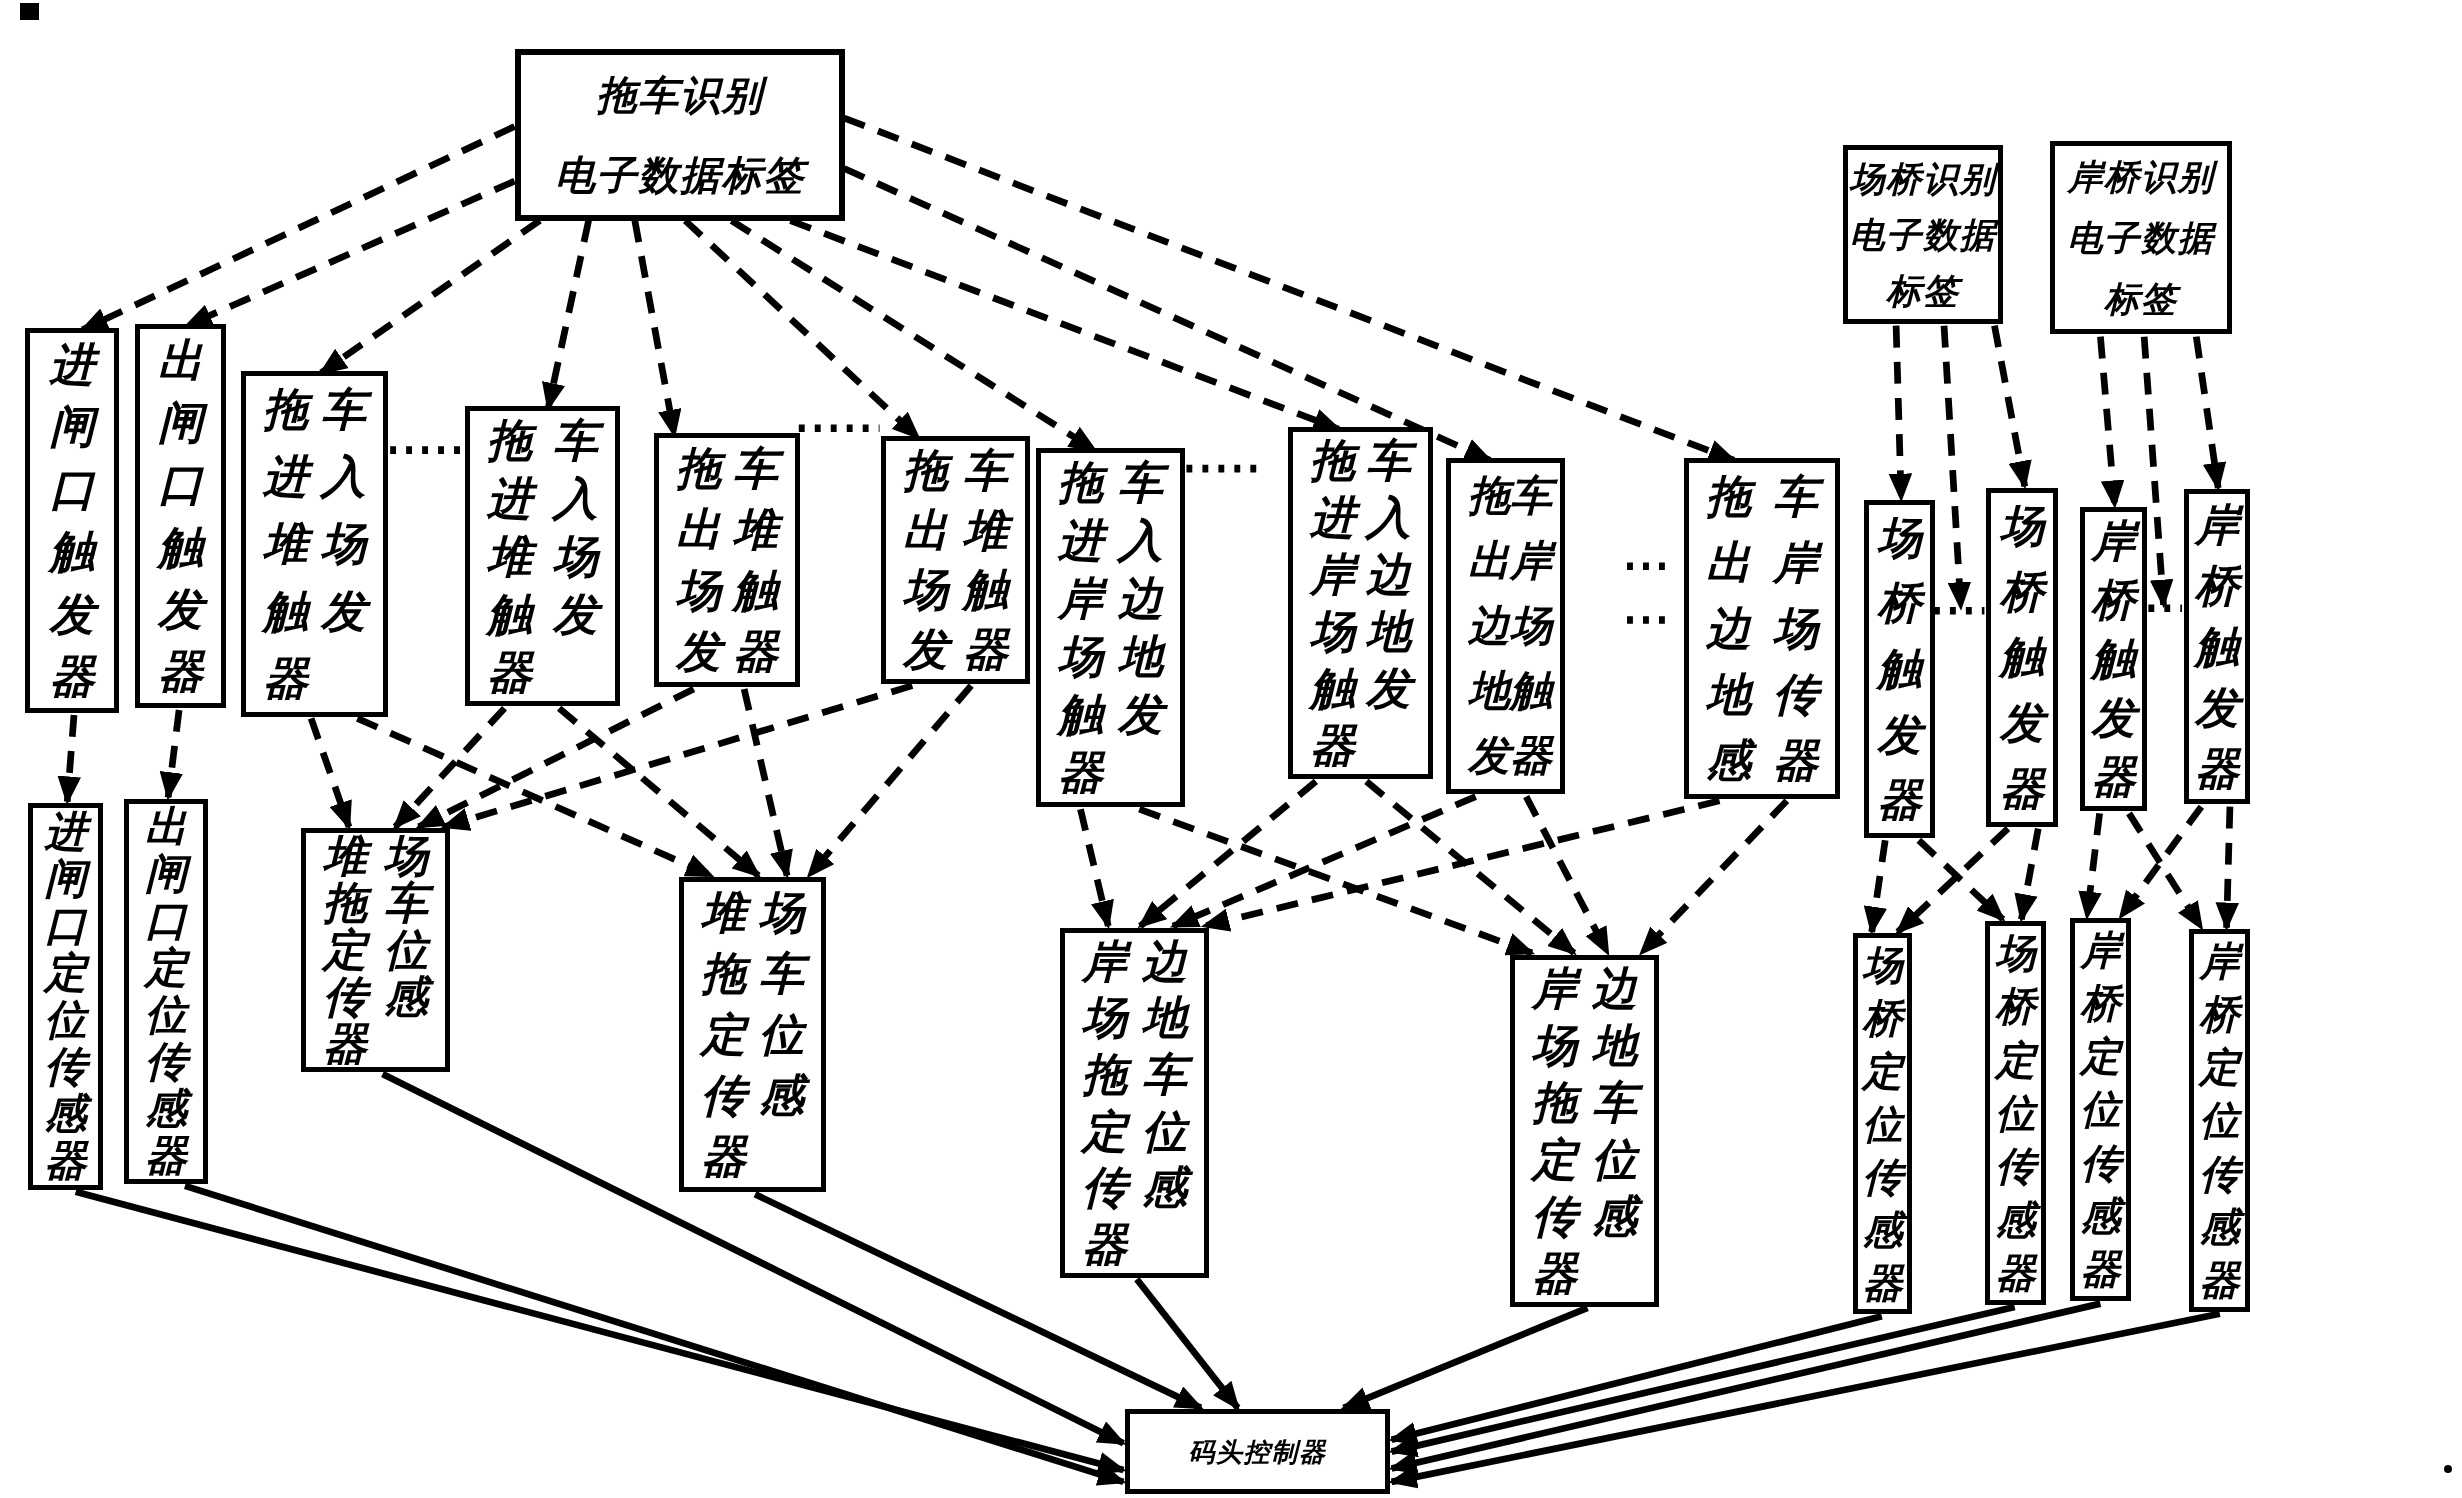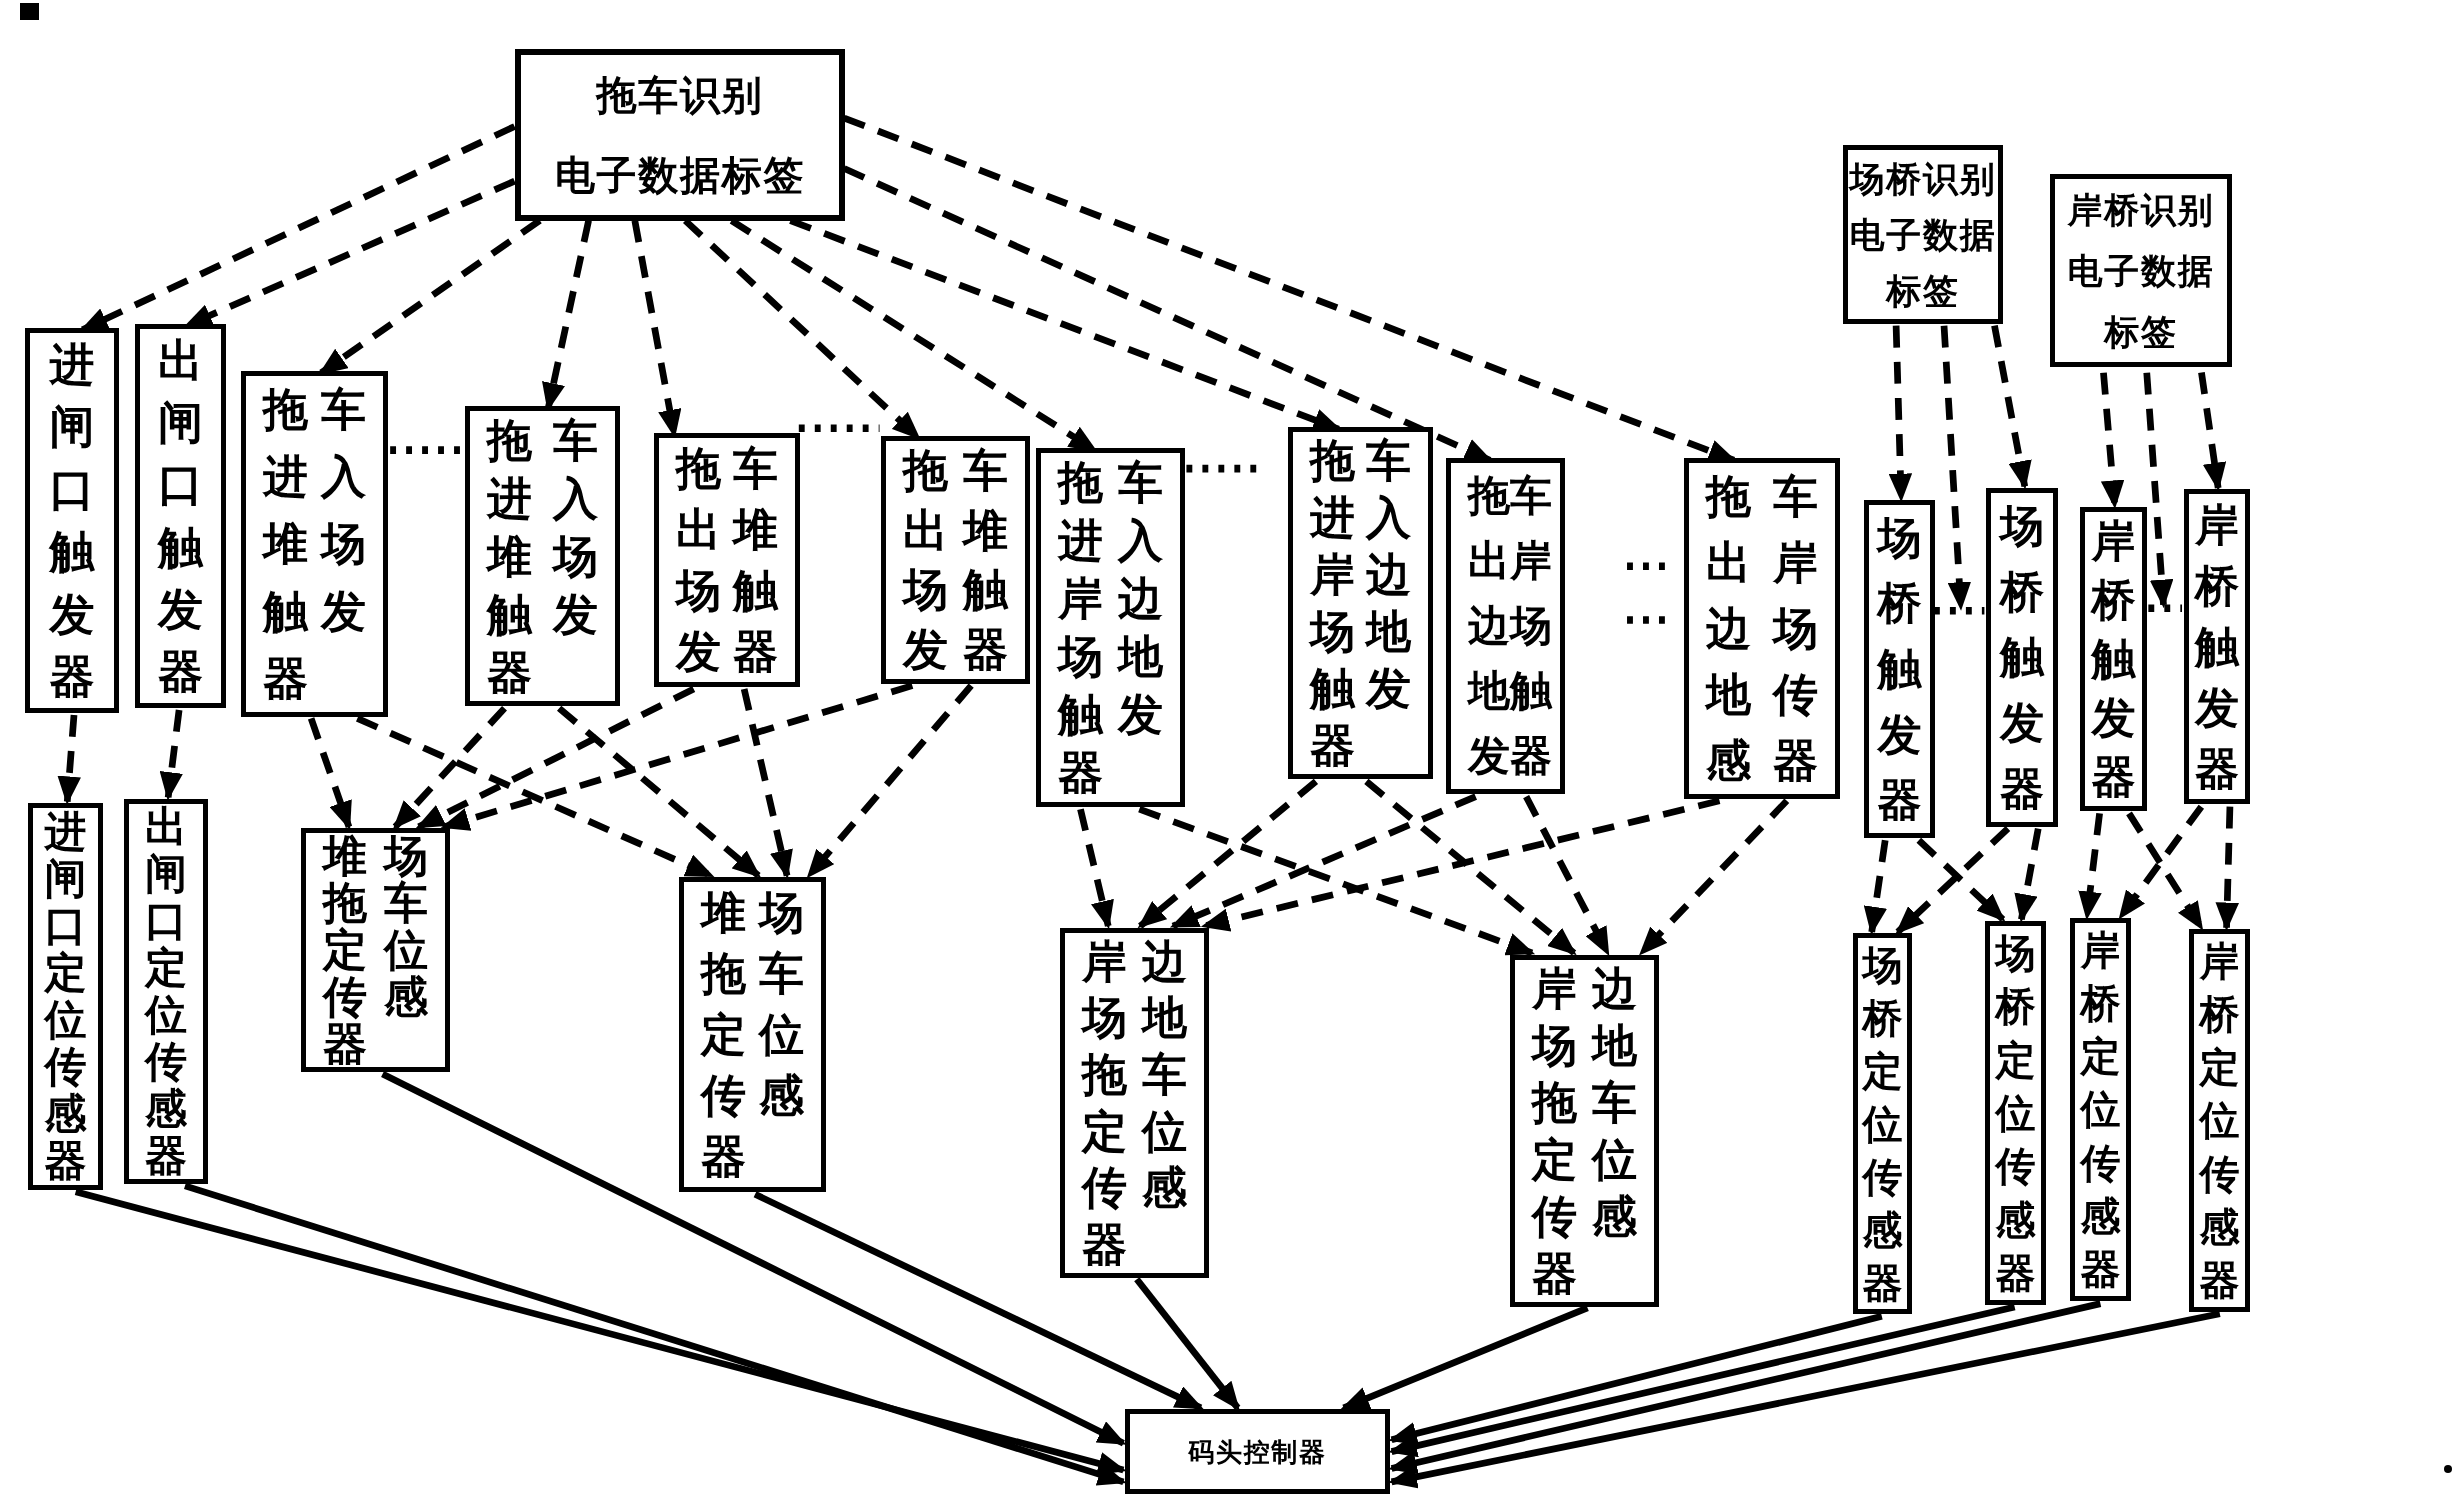--- a/index.html
+++ b/index.html
@@ -1,17 +1,17 @@
 <!DOCTYPE html>
 <html style="font-size:13.5px"><head>
 <meta charset="utf-8">
 <style>
   html,body{margin:0;padding:0;background:#fff;}
   #canvas{position:relative;width:2462px;height:1499px;background:#fff;overflow:hidden;
-          font-family:"Liberation Sans","DejaVu Sans",sans-serif;color:#000;}
+          font-family:"Liberation Sans","DejaVu Sans",sans-serif;color:#000;font-style:italic;}
   #wires{position:absolute;left:0;top:0;z-index:1;}
   .dbox{position:absolute;z-index:2;border:5.9px solid #000;background:#fff;box-sizing:border-box;
         display:flex;flex-direction:column;justify-content:space-around;
         font-weight:700;line-height:1;}
   .dbox .row{display:flex;flex-direction:row;align-items:center;}
   .row.pair{justify-content:space-between;padding:0 17px;}
   .row.solo{justify-content:center;padding:0;}
   .row.lone{justify-content:flex-start;padding:0 17px;}
   .row.hline{justify-content:center;letter-spacing:1.7px;}
   .artifact{position:absolute;background:#000;z-index:3;}
@@ -94,21 +94,21 @@
   <div class="artifact" id="mark-br" style="left: 2444px; top: 1465px; width: 8.4px; height: 8.4px; border-radius: 50%;"></div>
 <div class="dbox" title="拖车识别电子数据标签" style="left: 515px; top: 49px; width: 330px; height: 172px; font-size: 40px; border-width: 6.7px;">
       <div class="row hline">拖车识别</div>
       <div class="row hline">电子数据标签</div>
     </div>
     <div class="dbox" title="场桥识别电子数据标签" style="left: 1843px; top: 145px; width: 160px; height: 179px; font-size: 35px; border-width: 5.9px;">
       <div class="row hline">场桥识别</div>
       <div class="row hline">电子数据</div>
       <div class="row hline">标签</div>
     </div>
-    <div class="dbox" title="岸桥识别电子数据标签" style="left: 2050px; top: 141px; width: 182px; height: 193px; font-size: 35px; border-width: 5.9px; margin-top: 33px;">
+    <div class="dbox" title="岸桥识别电子数据标签" style="left: 2050px; top: 141px; width: 182px; height: 193px; font-size: 35px; border-width: 5.9px;">
       <div class="row hline">岸桥识别</div>
       <div class="row hline">电子数据</div>
       <div class="row hline">标签</div>
     </div>
     <div class="dbox" title="进闸口触发器" style="left: 25px; top: 328px; width: 94px; height: 385px; font-size: 45px; border-width: 5.9px;">
       <div class="row solo">进</div>
       <div class="row solo">闸</div>
       <div class="row solo">口</div>
       <div class="row solo">触</div>
       <div class="row solo">发</div>

